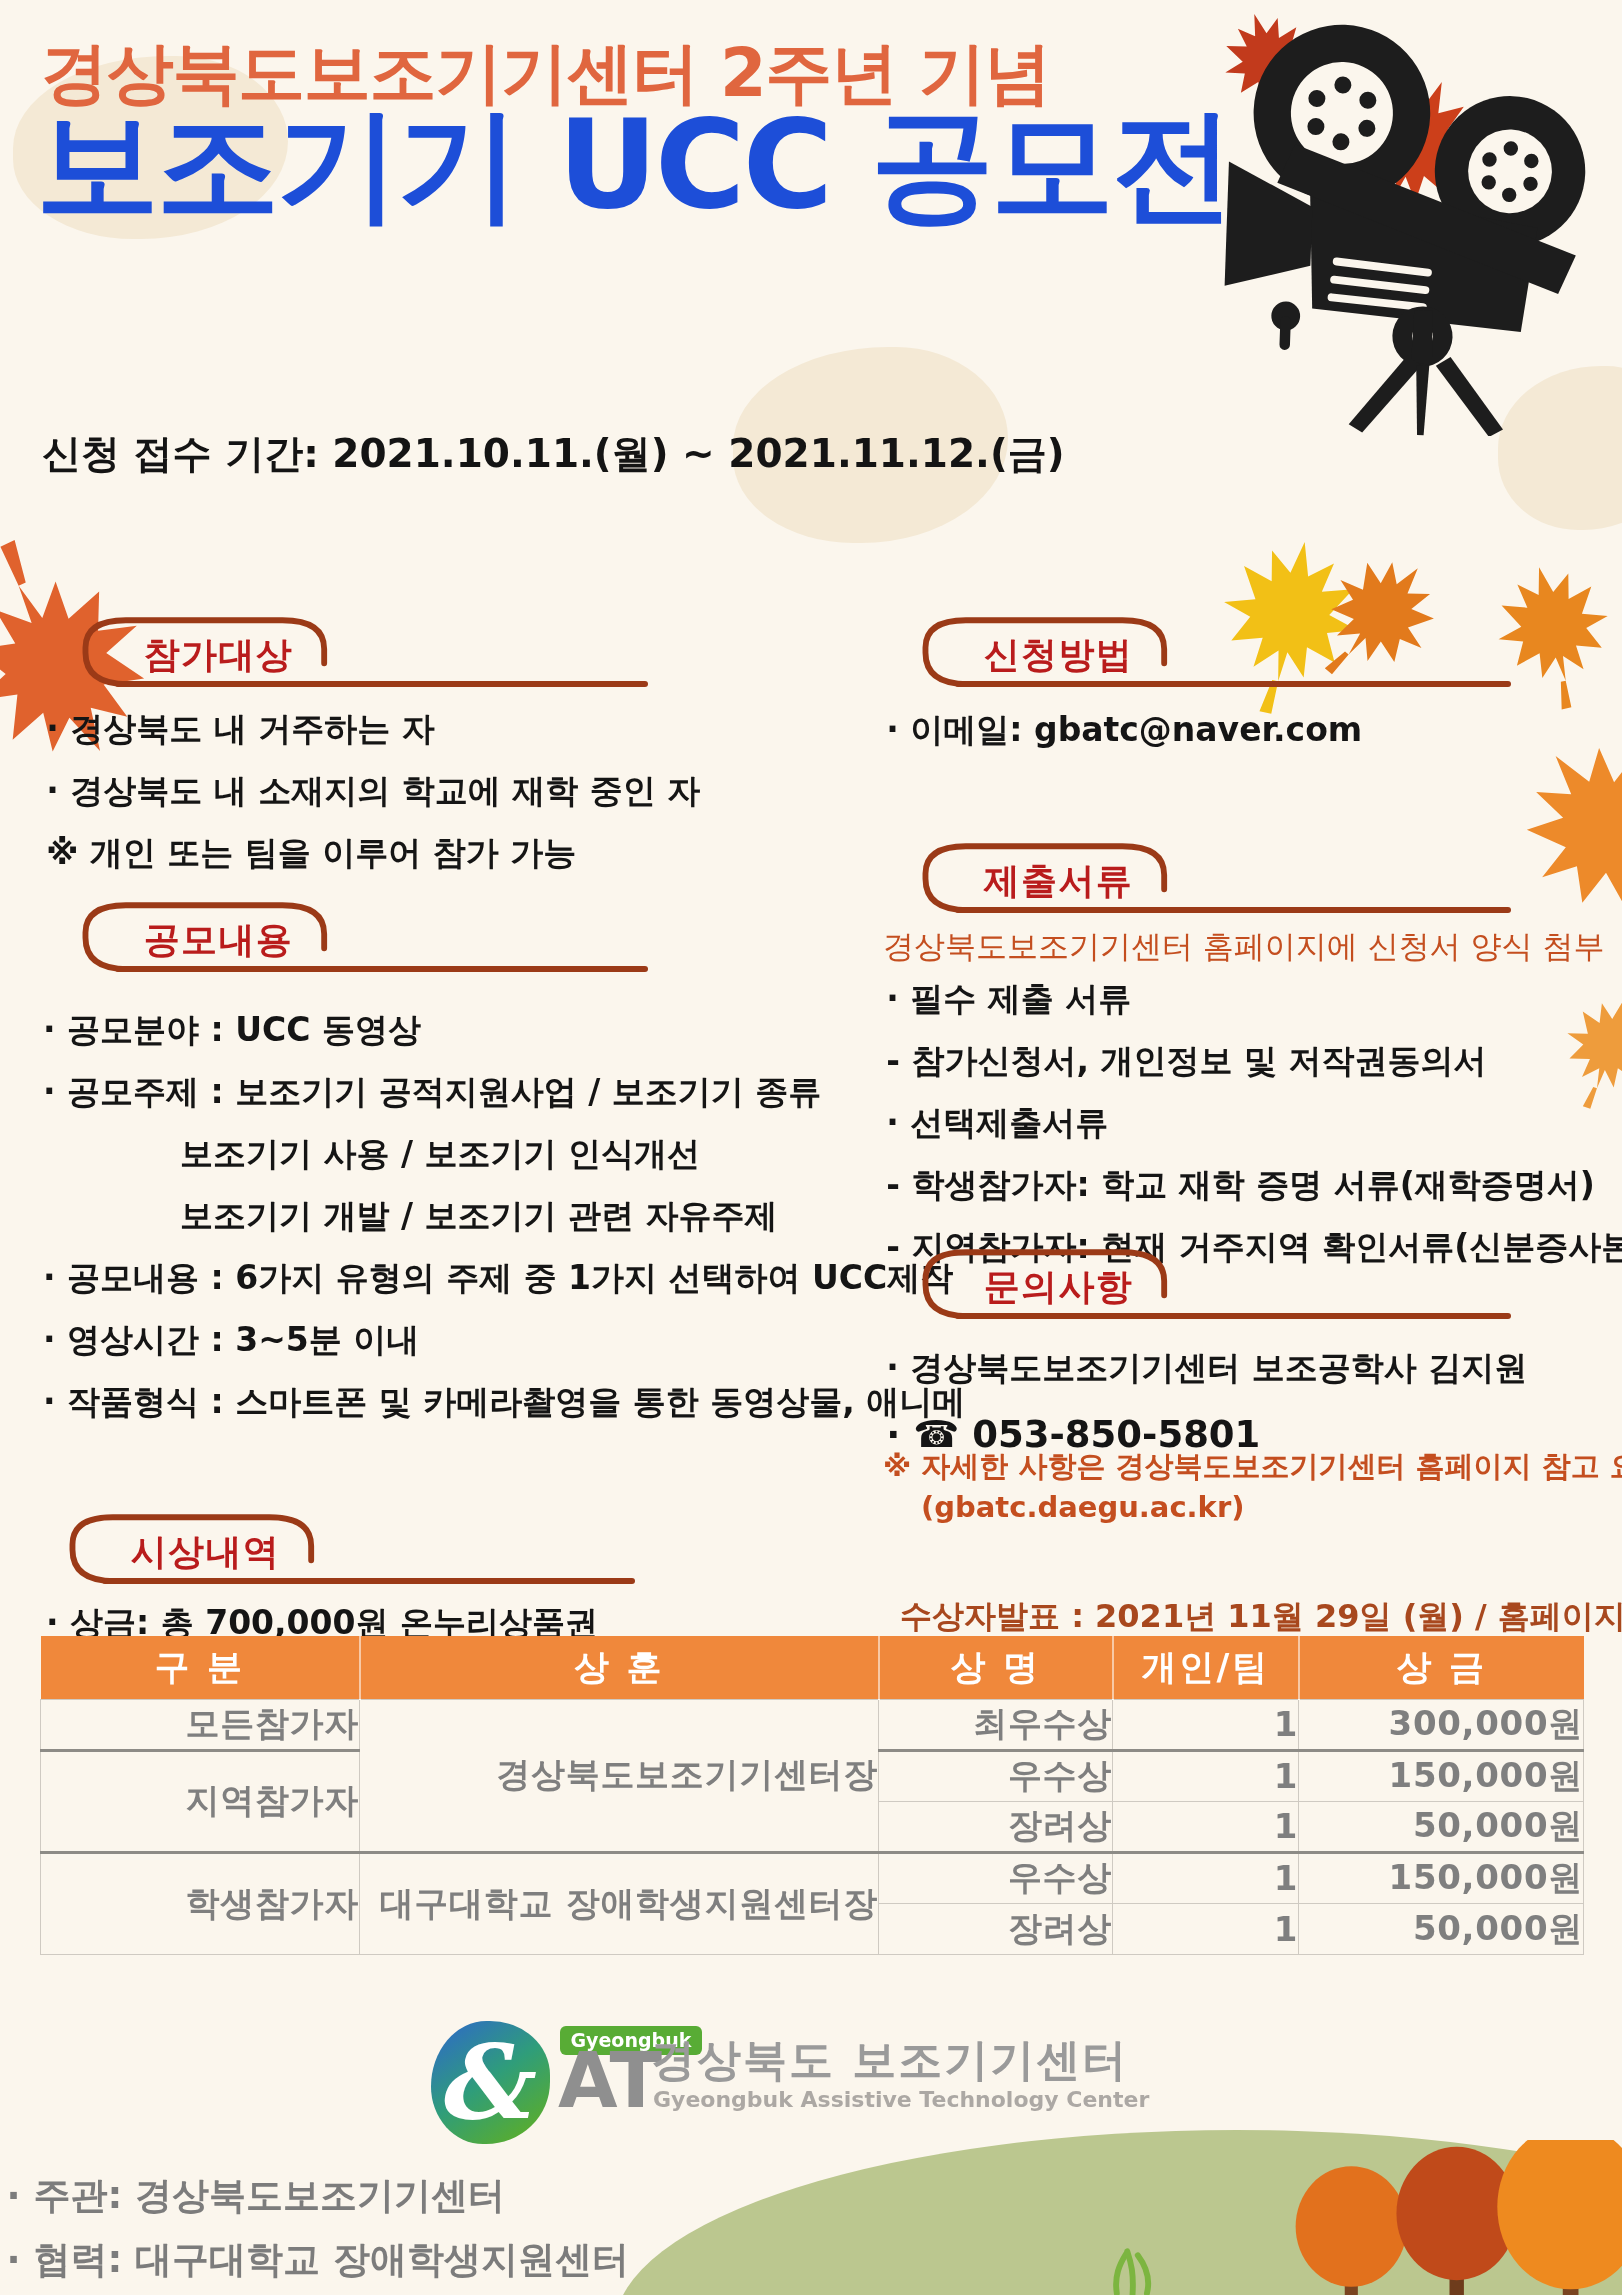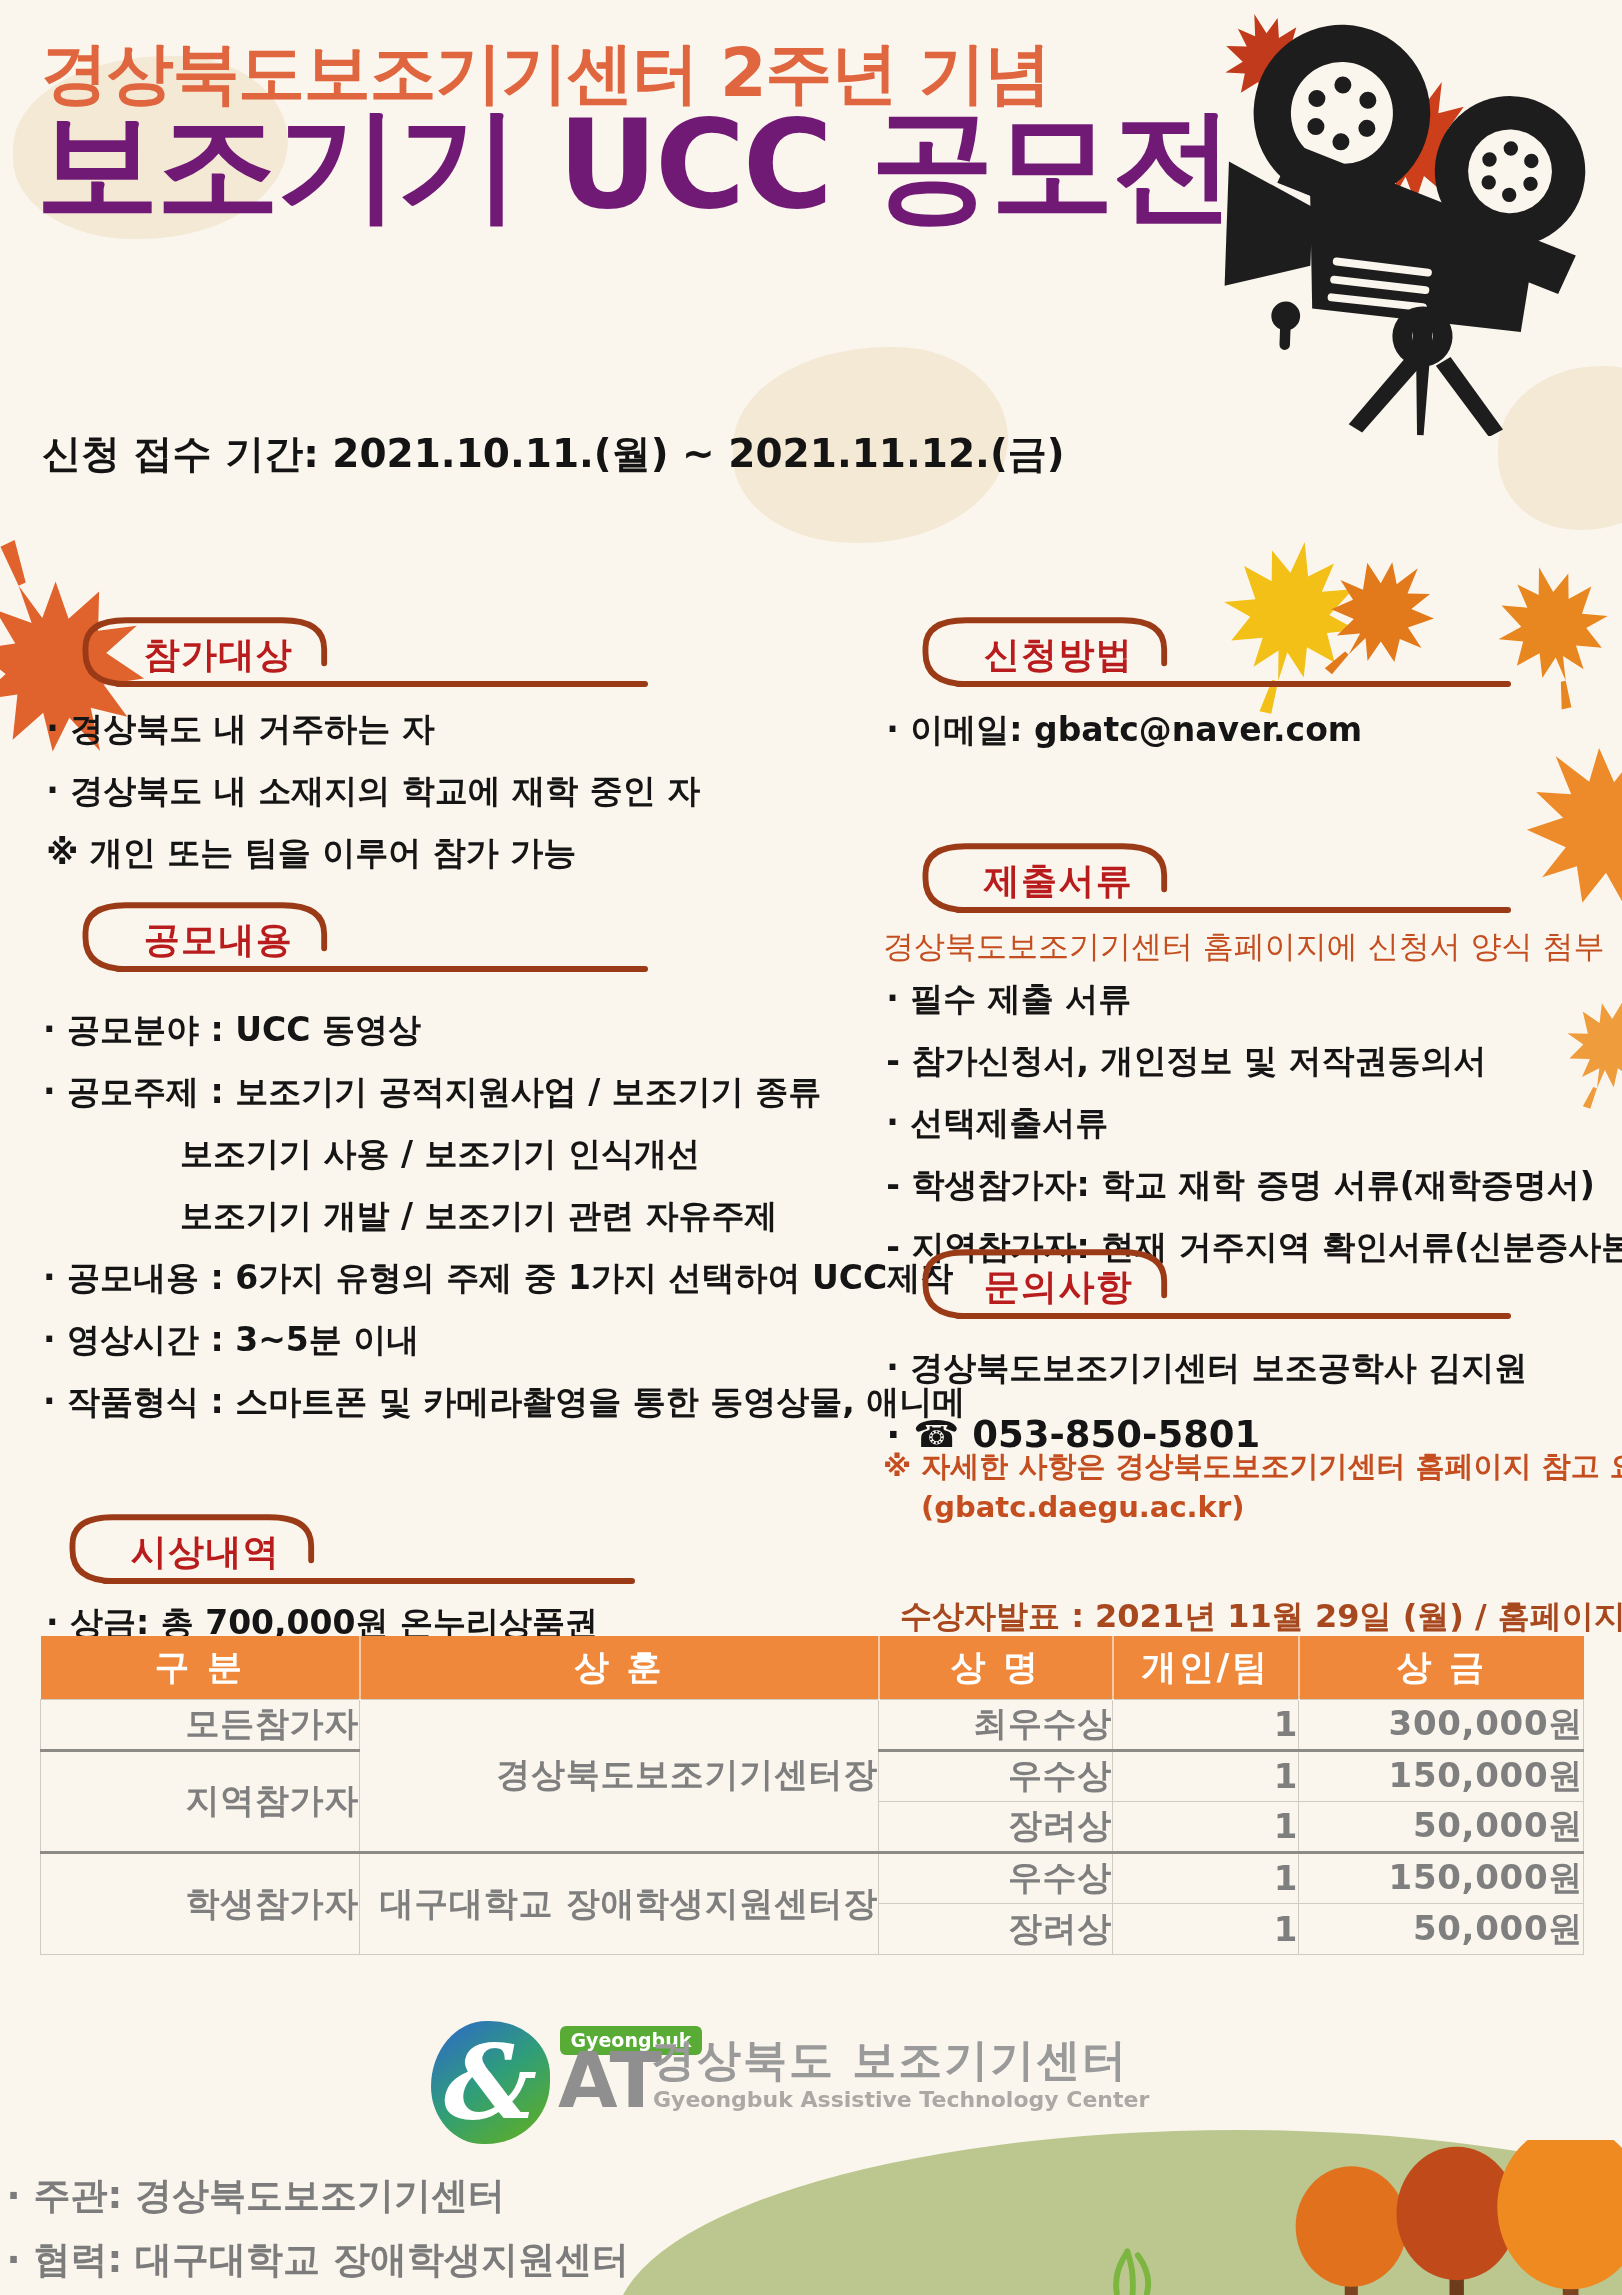--- a/index.html
+++ b/index.html
@@ -3,21 +3,21 @@
 <meta charset="utf-8">
 <style>
   *{margin:0;padding:0;box-sizing:border-box}
   html,body{width:1623px;height:2295px}
   body{position:relative;overflow:hidden;background:#FBF6ED;font-family:"DejaVu Sans","Liberation Sans",sans-serif;color:#151515}
   .abs{position:absolute}
   
   .blob{position:absolute;background:#F4E9D5;border-radius:58% 42% 55% 45% / 52% 48% 55% 45%}
   
   .subtitle{position:absolute;left:41px;top:27.5px;font-size:67px;font-weight:800;color:#E0663F;letter-spacing:-1.3px;white-space:nowrap}
-  .maintitle{position:absolute;left:36px;top:84px;font-size:123px;font-weight:900;color:#701a75;letter-spacing:-2.6px;white-space:nowrap}
+  .maintitle{position:absolute;left:36px;top:84px;font-size:123px;font-weight:900;color:#1d4ed8;letter-spacing:-2.6px;white-space:nowrap}
   .period{position:absolute;left:42px;top:427px;font-size:39px;font-weight:700;color:#141414;white-space:nowrap}
   
   .sec{position:absolute}
   .sec .frame{position:absolute;left:0;top:0}
   .sec .rule{position:absolute;left:72px;top:66px;height:5.9px;background:#9B3A17;border-radius:3.3px}
   .sec .sec-title{position:absolute;left:46px;top:16.4px;width:204px;text-align:right;font-size:36px;font-weight:800;color:#b91c1c;letter-spacing:1.3px;white-space:nowrap}
   .items{position:absolute;display:flex;flex-direction:column;gap:17px;font-size:33px;font-weight:600;white-space:nowrap}
   .items .cont{padding-left:137px}
   .note-strong{position:absolute;font-size:31px;font-weight:400;color:#C44E1F;white-space:nowrap}
   .announce{position:absolute;left:900px;top:1595px;font-size:32px;font-weight:800;color:#A8481E;white-space:nowrap}

